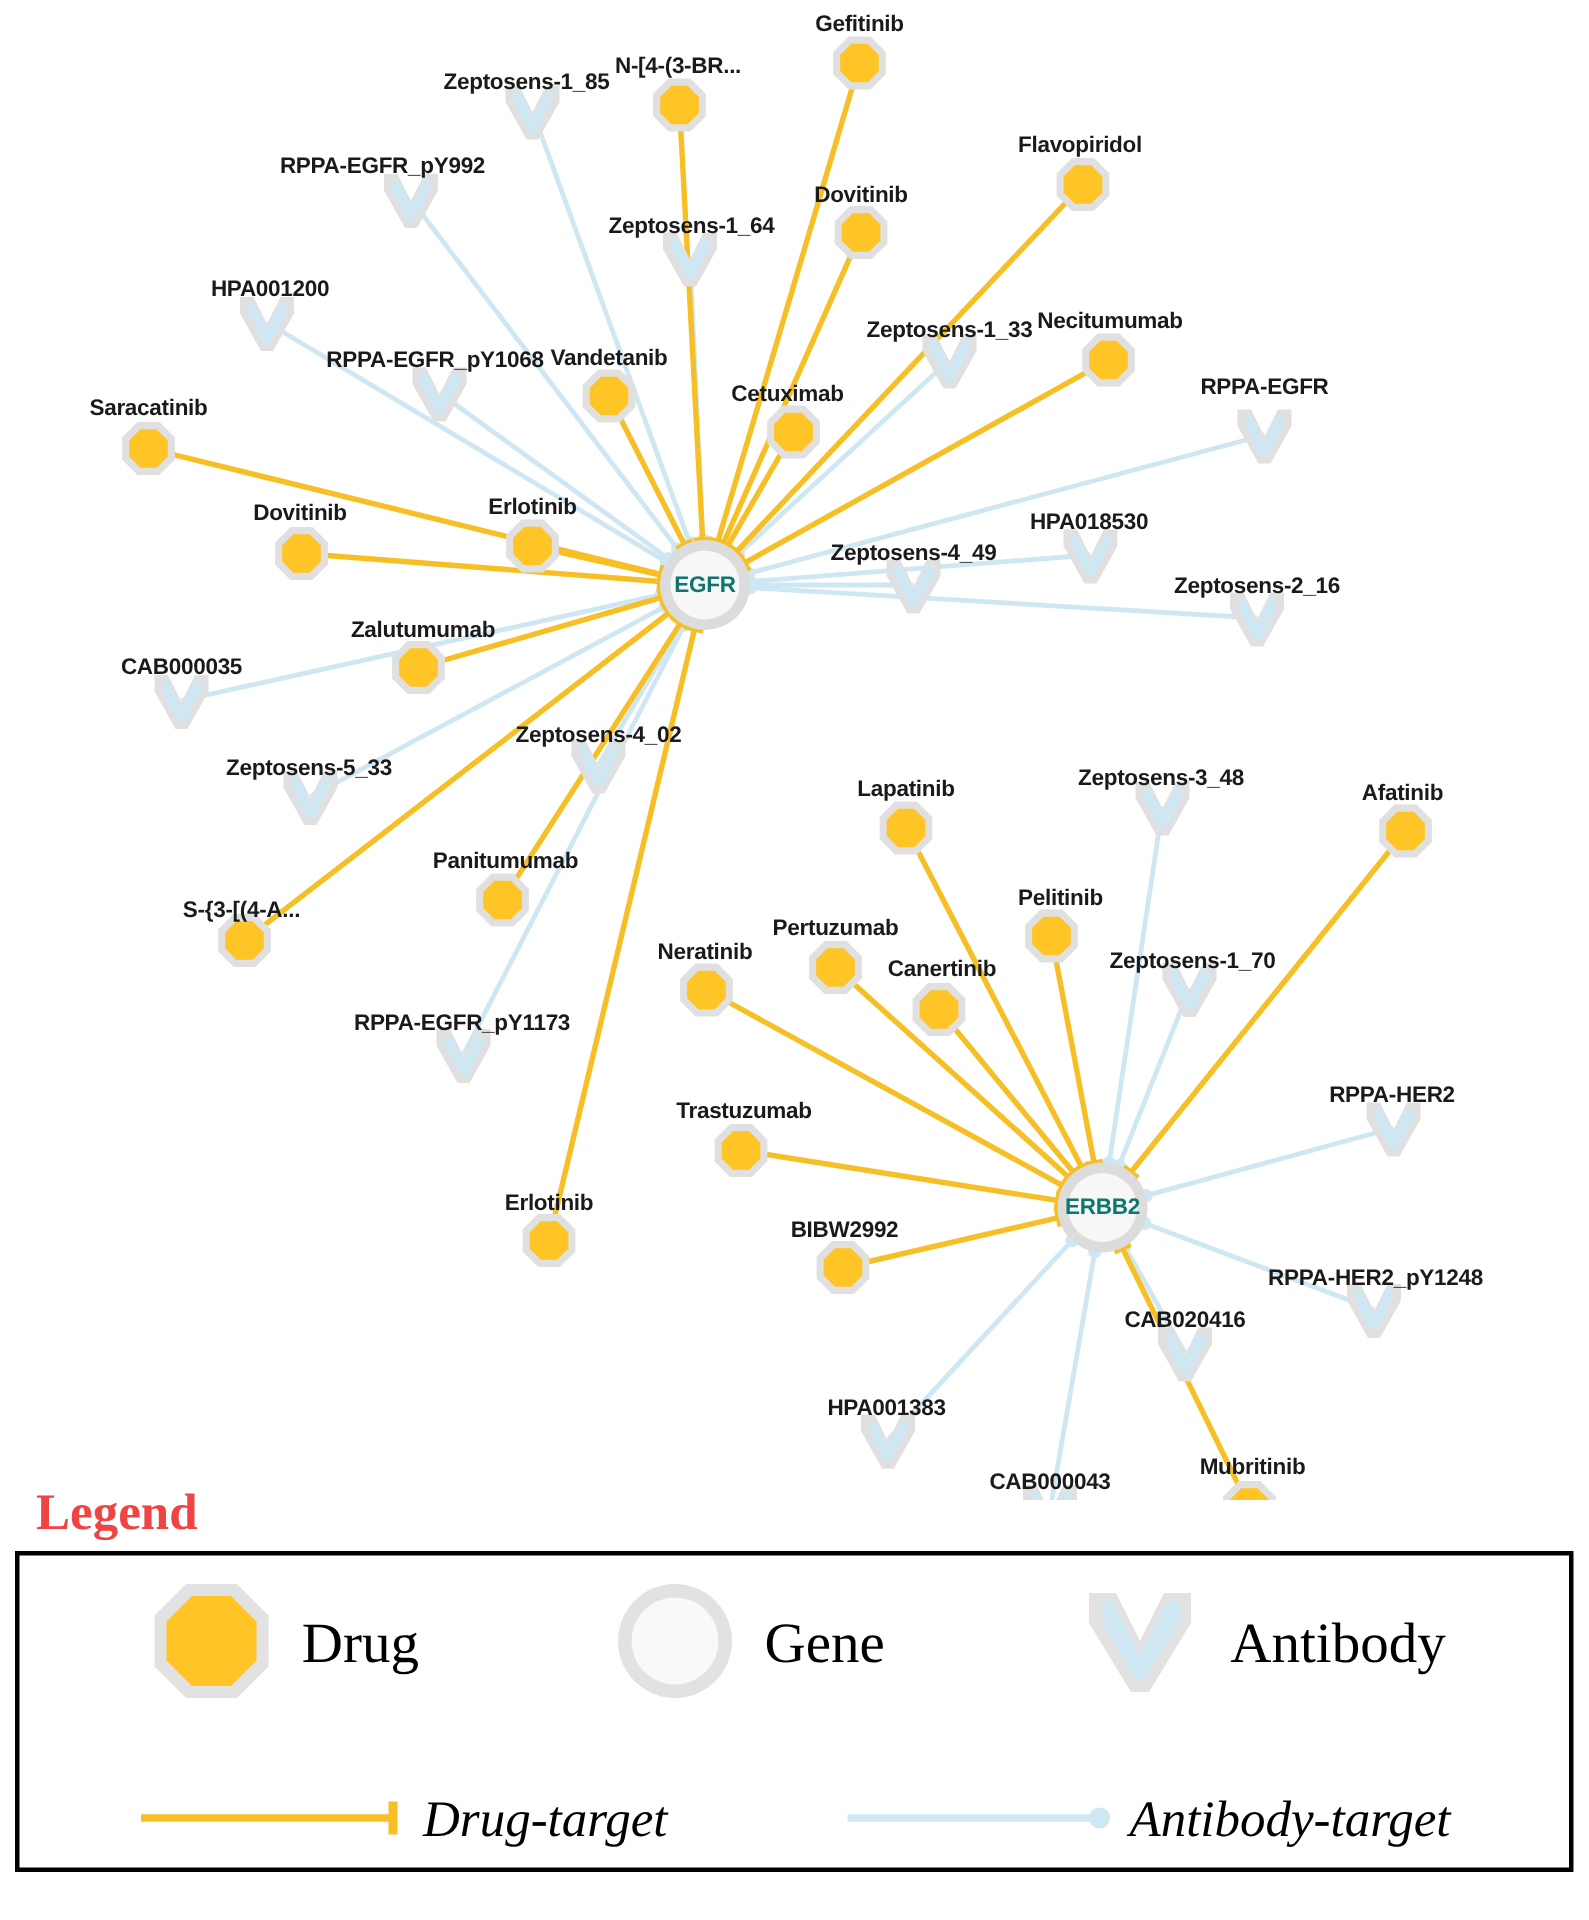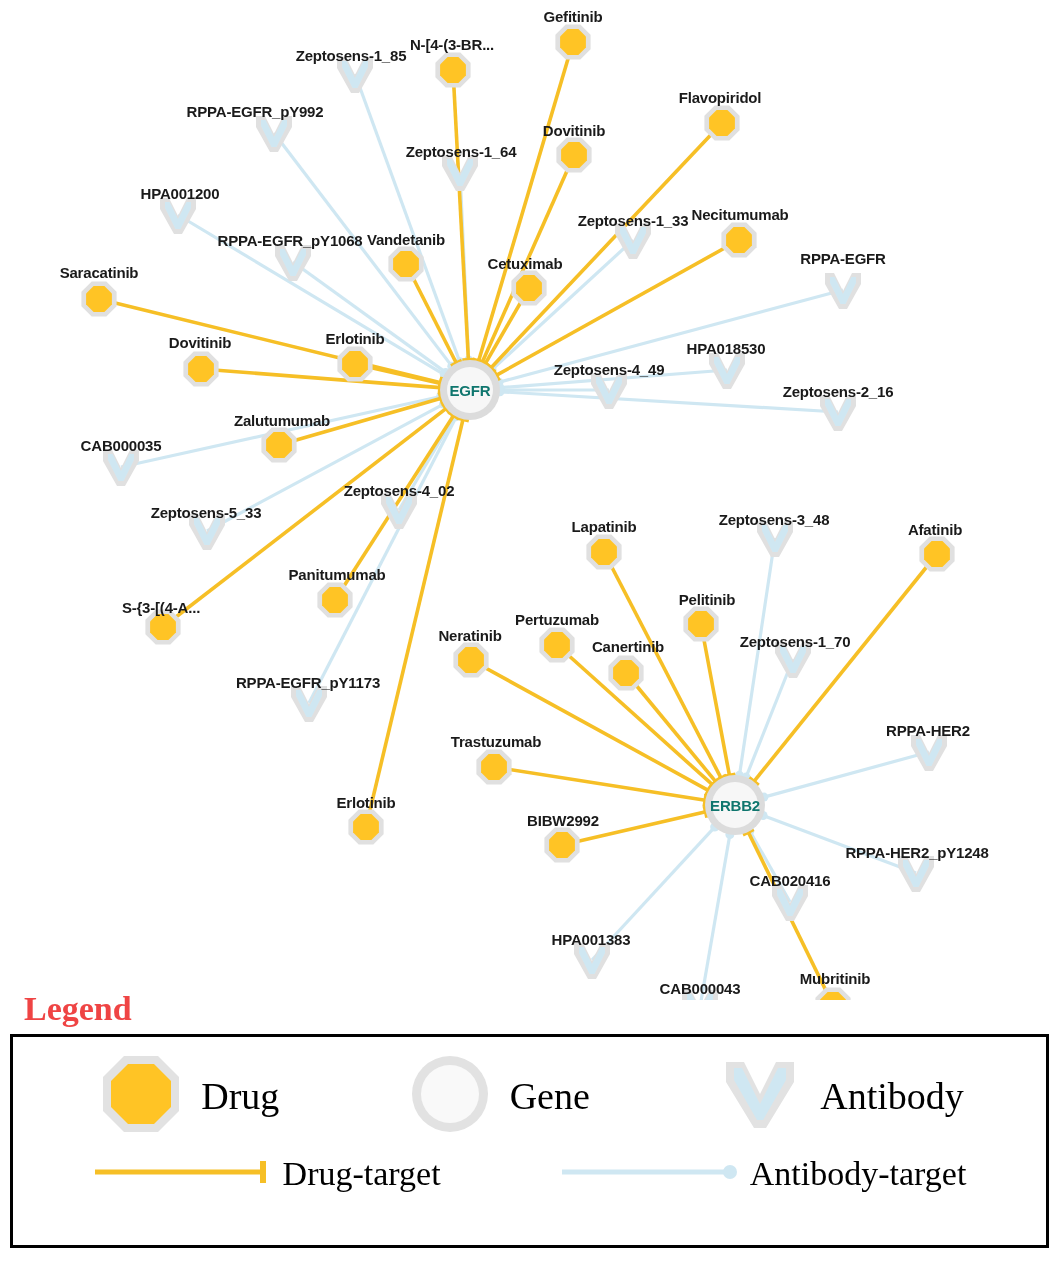--- a/index.html
+++ b/index.html
@@ -75,24 +75,25 @@
     gap: 14px;
     text-align: center;
   }
   .legend-item .lg-text {
     font-family: "Liberation Serif", serif;
     font-size: 38px;
     color: #000;
   }
   .legend-row2 {
     display: flex;
-    align-items: flex-start;
+    align-items: flex-end;
     justify-content: space-around;
     height: 78px;
     padding: 0 20px;
+    font-style: italic;
   }
   .legend-edge-item {
     display: flex;
     align-items: center;
     gap: 10px;
   }
   .legend-edge-item .lg-text2 {
     font-family: "Liberation Serif", serif;
     font-size: 34px;
     color: #000;

